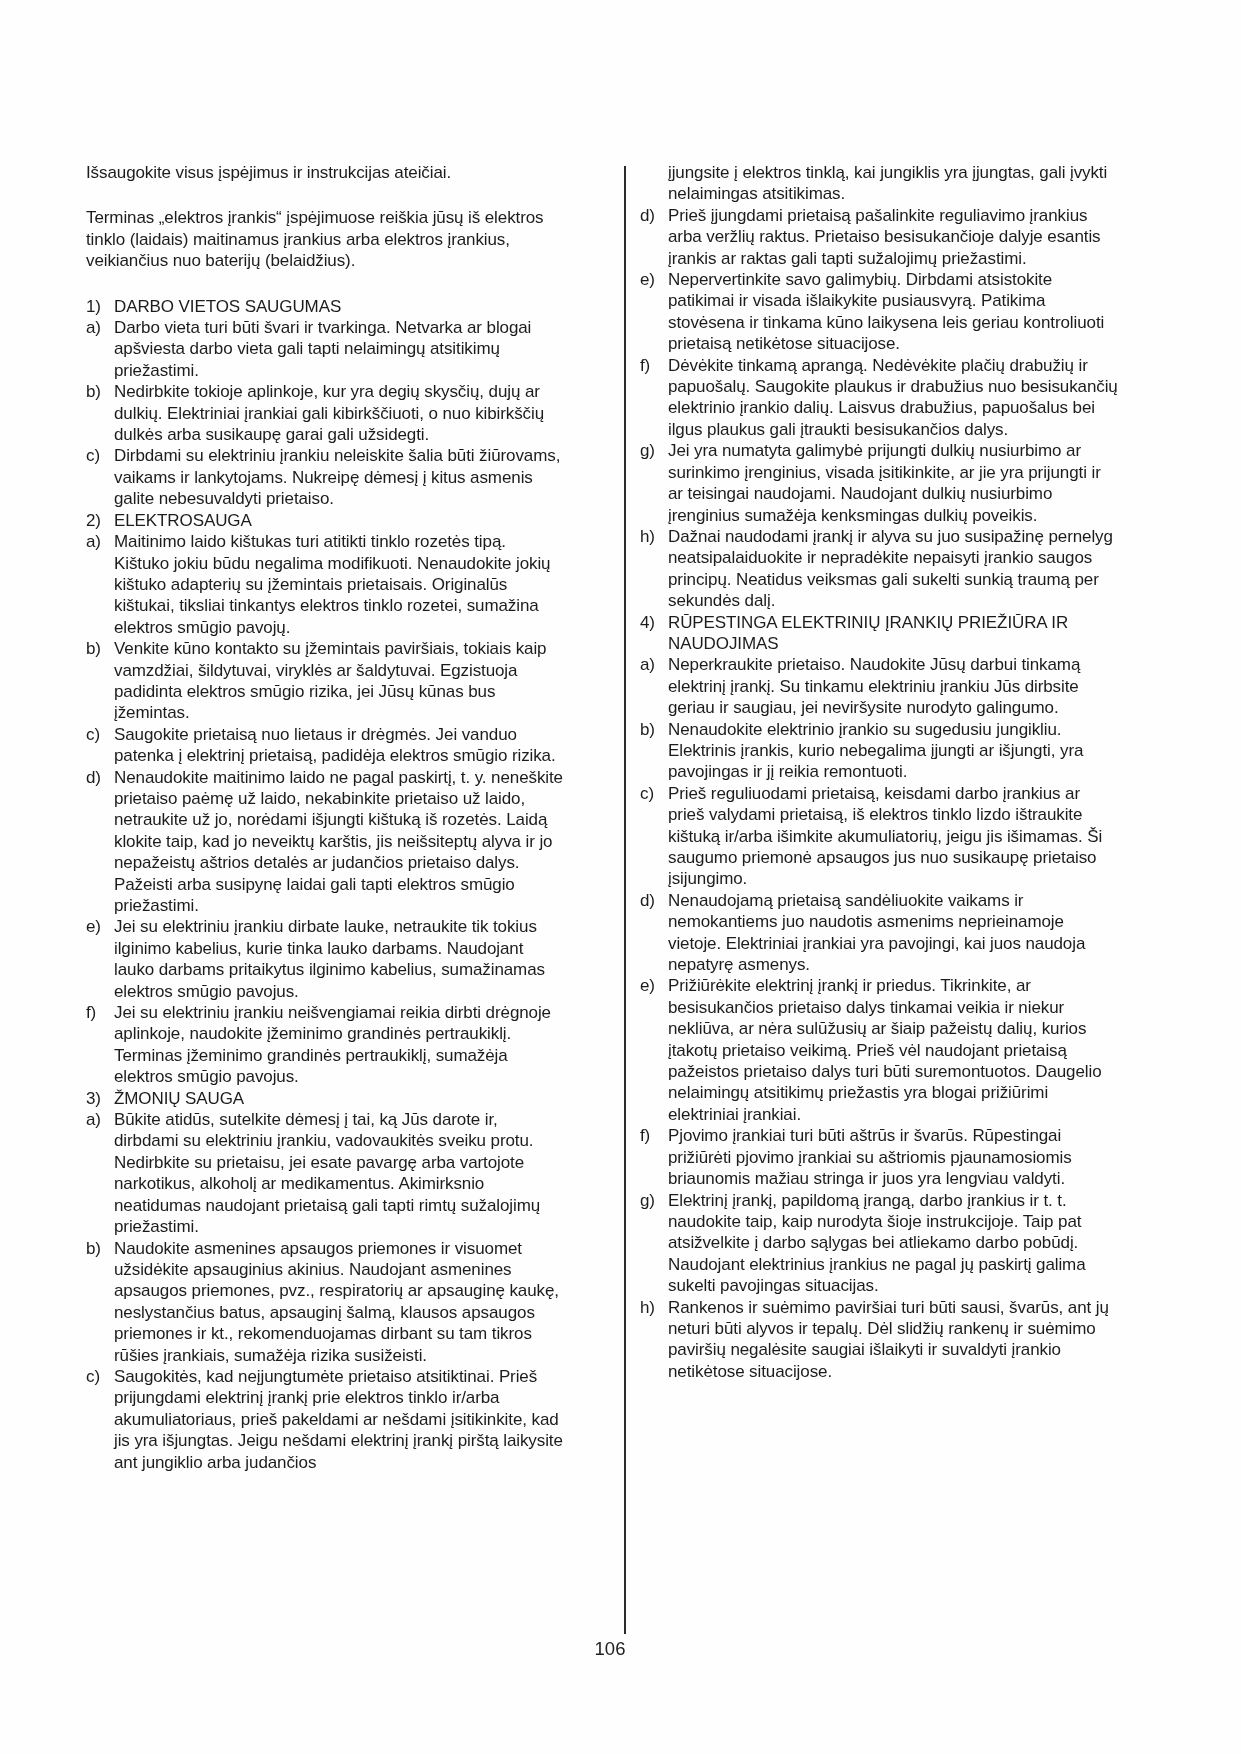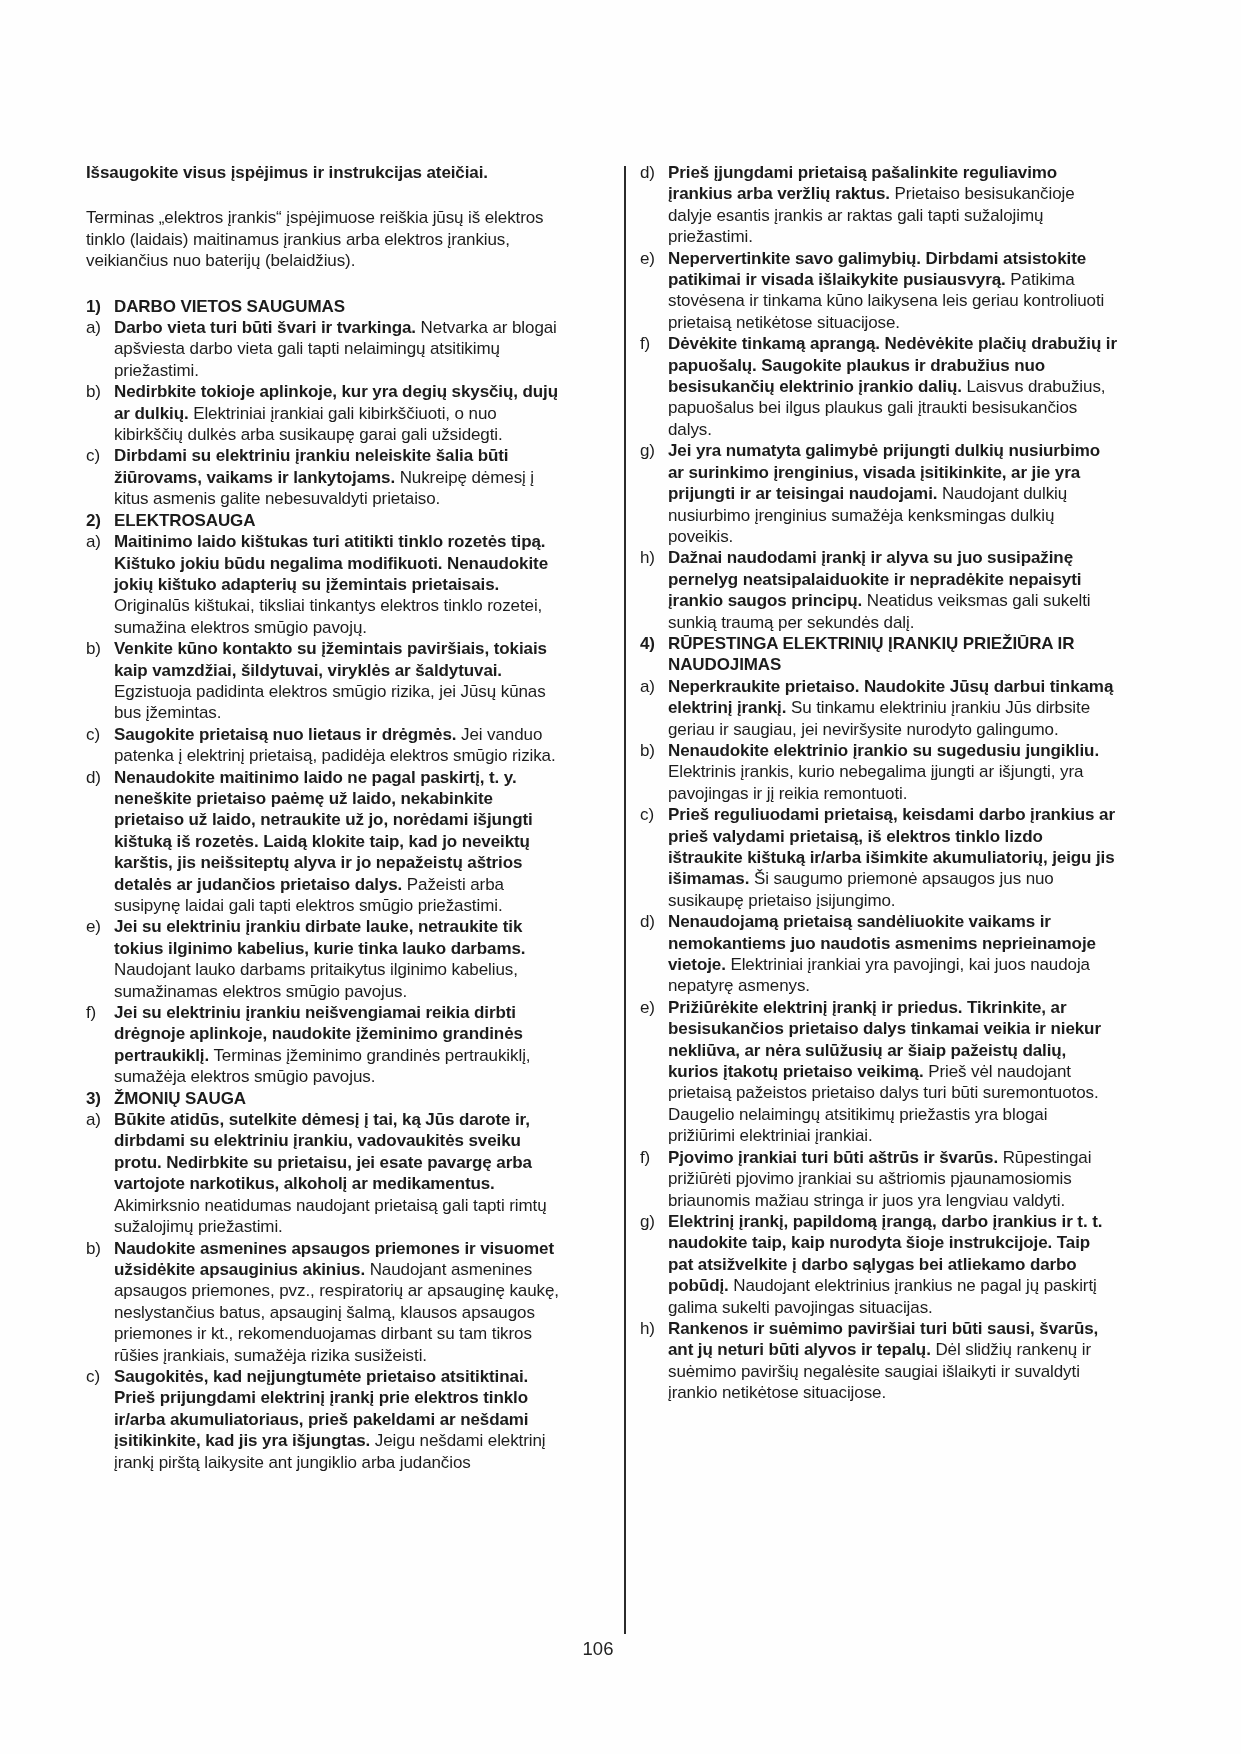--- a/index.html
+++ b/index.html
@@ -28,35 +28,35 @@
   .col-right { left: 640px; }
   .divider {
     position: absolute;
     left: 624px;
     top: 166px;
     width: 2px;
     height: 1468px;
     background: #2b2b2b;
   }
   p.lead, p.para { margin: 0; }
-  .bold { font-weight: bold; }
+  .bold { font-weight: normal; }
   .spacer { height: 24px; }
   .li {
     position: relative;
     padding-left: 28px;
   }
   .li .marker {
     position: absolute;
     left: 0;
     top: 0;
     white-space: nowrap;
   }
   .page-number {
     position: absolute;
-    left: 536px;
+    left: 548px;
     top: 1638px;
     width: 124px;
     text-align: center;
     font-size: 18.5px;
     color: #222;
   }
 </style>
 </head>
 <body>
 
@@ -123,20 +123,24 @@
         <div class="body"><span class="bold">Naudokite asmenines apsaugos priemones ir visuomet užsidėkite apsauginius akinius.</span><span> Naudojant asmenines apsaugos priemones, pvz., respiratorių ar apsauginę kaukę, neslystančius batus, apsauginį šalmą, klausos apsaugos priemones ir kt., rekomenduojamas dirbant su tam tikros rūšies įrankiais, sumažėja rizika susižeisti.</span></div>
       </div>
       <div class="li">
         <span class="marker">c)</span>
         <div class="body"><span class="bold">Saugokitės, kad neįjungtumėte prietaiso atsitiktinai. Prieš prijungdami elektrinį įrankį prie elektros tinklo ir/arba akumuliatoriaus, prieš pakeldami ar nešdami įsitikinkite, kad jis yra išjungtas.</span><span> Jeigu nešdami elektrinį įrankį pirštą laikysite ant jungiklio arba judančios</span></div>
       </div>
     </div>
   <div class="divider"></div>
   <div class="col col-right" id="col-right">
       <div class="li">
+        <span class="marker"></span>
+        <div class="body"><span>įjungsite į elektros tinklą, kai jungiklis yra įjungtas, gali įvykti nelaimingas atsitikimas.</span></div>
+      </div>
+      <div class="li">
         <span class="marker">d)</span>
         <div class="body"><span class="bold">Prieš įjungdami prietaisą pašalinkite reguliavimo įrankius arba veržlių raktus.</span><span> Prietaiso besisukančioje dalyje esantis įrankis ar raktas gali tapti sužalojimų priežastimi.</span></div>
       </div>
       <div class="li">
         <span class="marker">e)</span>
         <div class="body"><span class="bold">Nepervertinkite savo galimybių. Dirbdami atsistokite patikimai ir visada išlaikykite pusiausvyrą.</span><span> Patikima stovėsena ir tinkama kūno laikysena leis geriau kontroliuoti prietaisą netikėtose situacijose.</span></div>
       </div>
       <div class="li">
         <span class="marker">f)</span>
         <div class="body"><span class="bold">Dėvėkite tinkamą aprangą. Nedėvėkite plačių drabužių ir papuošalų. Saugokite plaukus ir drabužius nuo besisukančių elektrinio įrankio dalių.</span><span> Laisvus drabužius, papuošalus bei ilgus plaukus gali įtraukti besisukančios dalys.</span></div>

